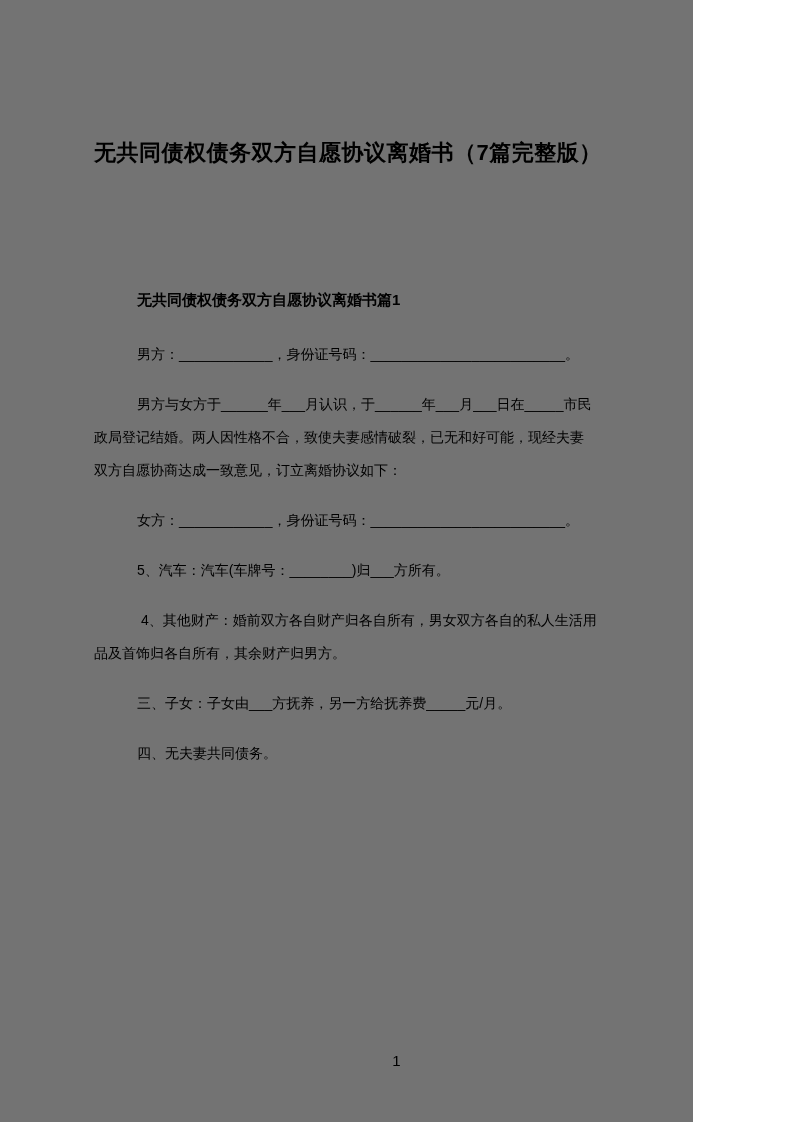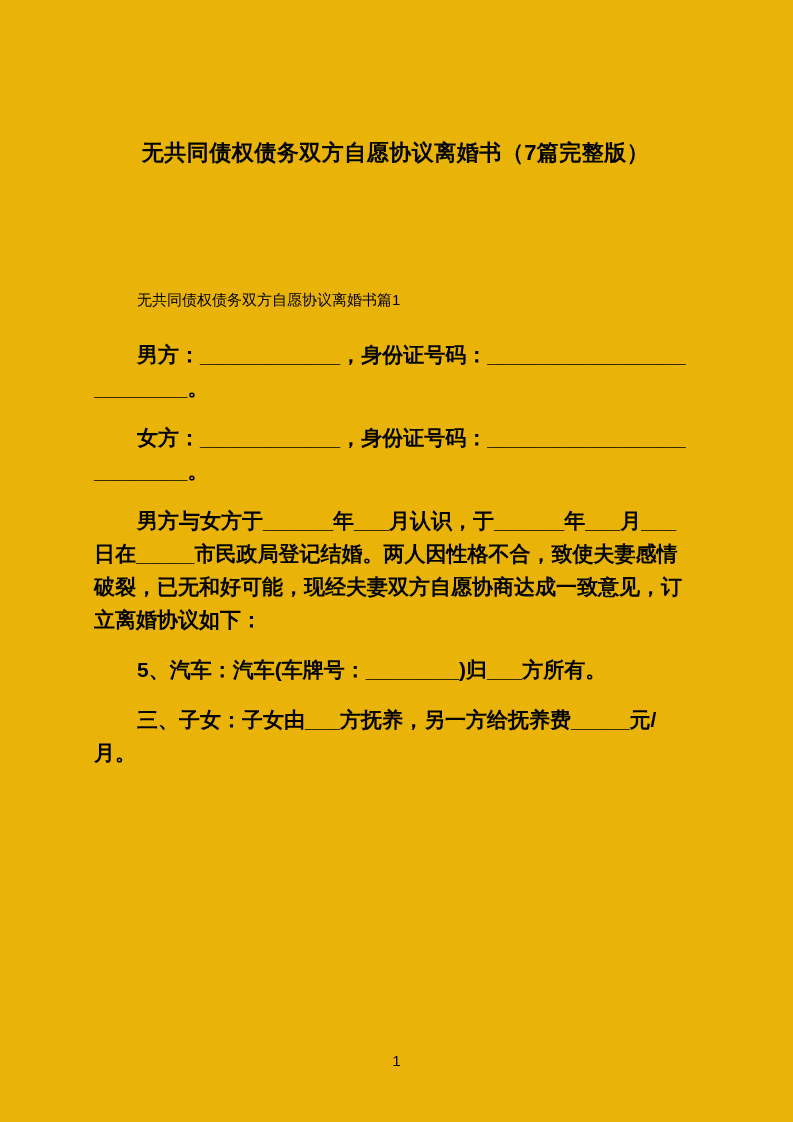--- a/index.html
+++ b/index.html
@@ -2,50 +2,50 @@
 <html><head>
 <meta charset="utf-8">
 <style>
   html, body {
     margin: 0;
     padding: 0;
     background: #ffffff;
   }
   .page {
     position: relative;
-    width: 793px;
+    width: 693px;
     height: 1122px;
-    background: #eab308;
+    background: #737373;
     color: #000000;
     font-family: "Liberation Sans", "DejaVu Sans", sans-serif;
     box-sizing: border-box;
     padding: 137px 96px 0 94px;
     overflow: hidden;
   }
   .doc-title {
     margin: 0 0 114px 0;
     font-size: 22px;
     font-weight: bold;
     line-height: 32px;
     text-align: center;
     letter-spacing: 0.5px;
     white-space: nowrap;
   }
   .section-heading {
     margin: 16px 0 22px 0;
     font-size: 15px;
-    font-weight: normal;
+    font-weight: bold;
     line-height: 33px;
     text-indent: 43px;
     white-space: pre-wrap;
   }
   .para {
     margin: 0 0 17px 0;
-    font-size: 21px;
-    font-weight: bold;
+    font-size: 14px;
+    font-weight: normal;
     line-height: 33px;
     text-indent: 43px;
     white-space: pre-wrap;
     word-break: break-all;
   }
   .page-number {
     position: absolute;
     top: 1052px;
     left: 0;
     width: 793px;
@@ -59,29 +59,31 @@
 <body>
 
 <div class="page">
 
   <h1 class="doc-title">无共同债权债务双方自愿协议离婚书（7篇完整版）</h1>
 
   <h2 class="section-heading">无共同债权债务双方自愿协议离婚书篇1</h2>
 
   <p class="para">男方：____________，身份证号码：_________________________。</p>
 
+  <p class="para">男方与女方于______年___月认识，于______年___月___日在_____市民政局登记结婚。两人因性格不合，致使夫妻感情破裂，已无和好可能，现经夫妻双方自愿协商达成一致意见，订立离婚协议如下：</p>
+
   <p class="para">女方：____________，身份证号码：_________________________。</p>
-
-  <p class="para">男方与女方于______年___月认识，于______年___月___日在_____市民政局登记结婚。两人因性格不合，致使夫妻感情破裂，已无和好可能，现经夫妻双方自愿协商达成一致意见，订立离婚协议如下：</p>
 
 
 
 
 
   <p class="para">5、汽车：汽车(车牌号：________)归___方所有。</p>
 
+  <p class="para"> 4、其他财产：婚前双方各自财产归各自所有，男女双方各自的私人生活用品及首饰归各自所有，其余财产归男方。</p>
 
   <p class="para">三、子女：子女由___方抚养，另一方给抚养费_____元/月。</p>
 
+  <p class="para">四、无夫妻共同债务。</p>
 
   <div class="page-number">1</div>
 
 </div>
 
 </body></html>

